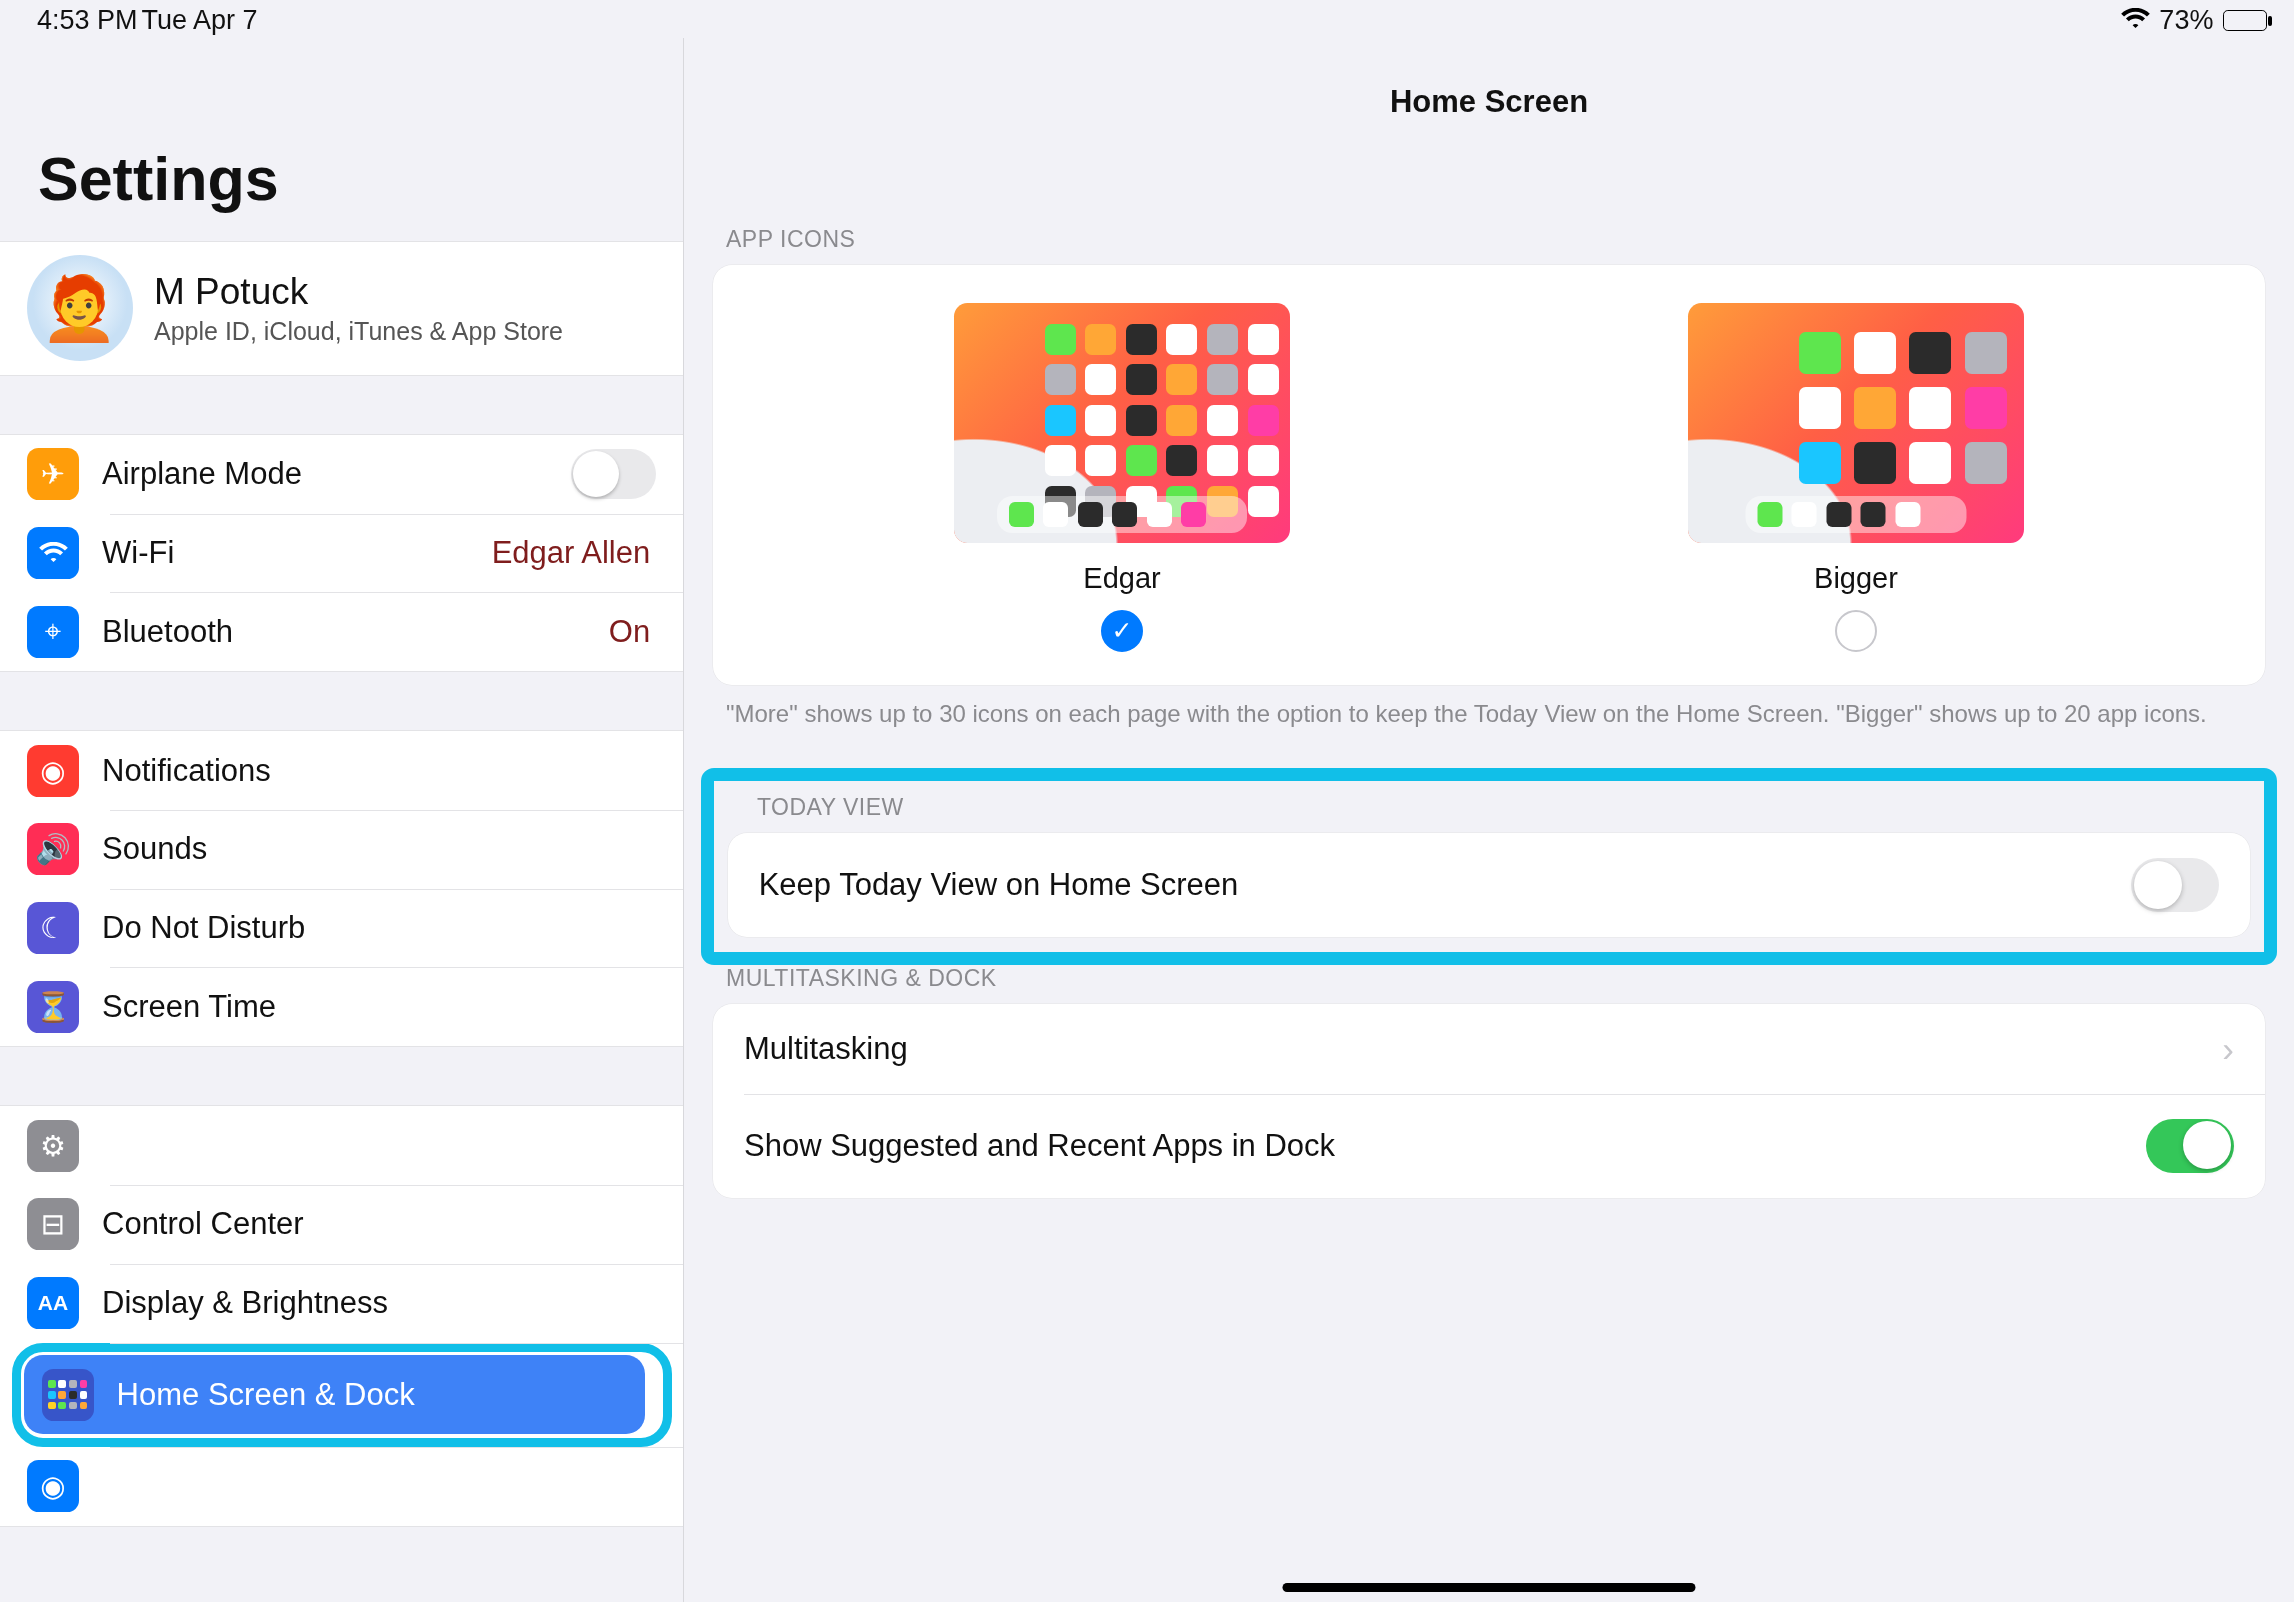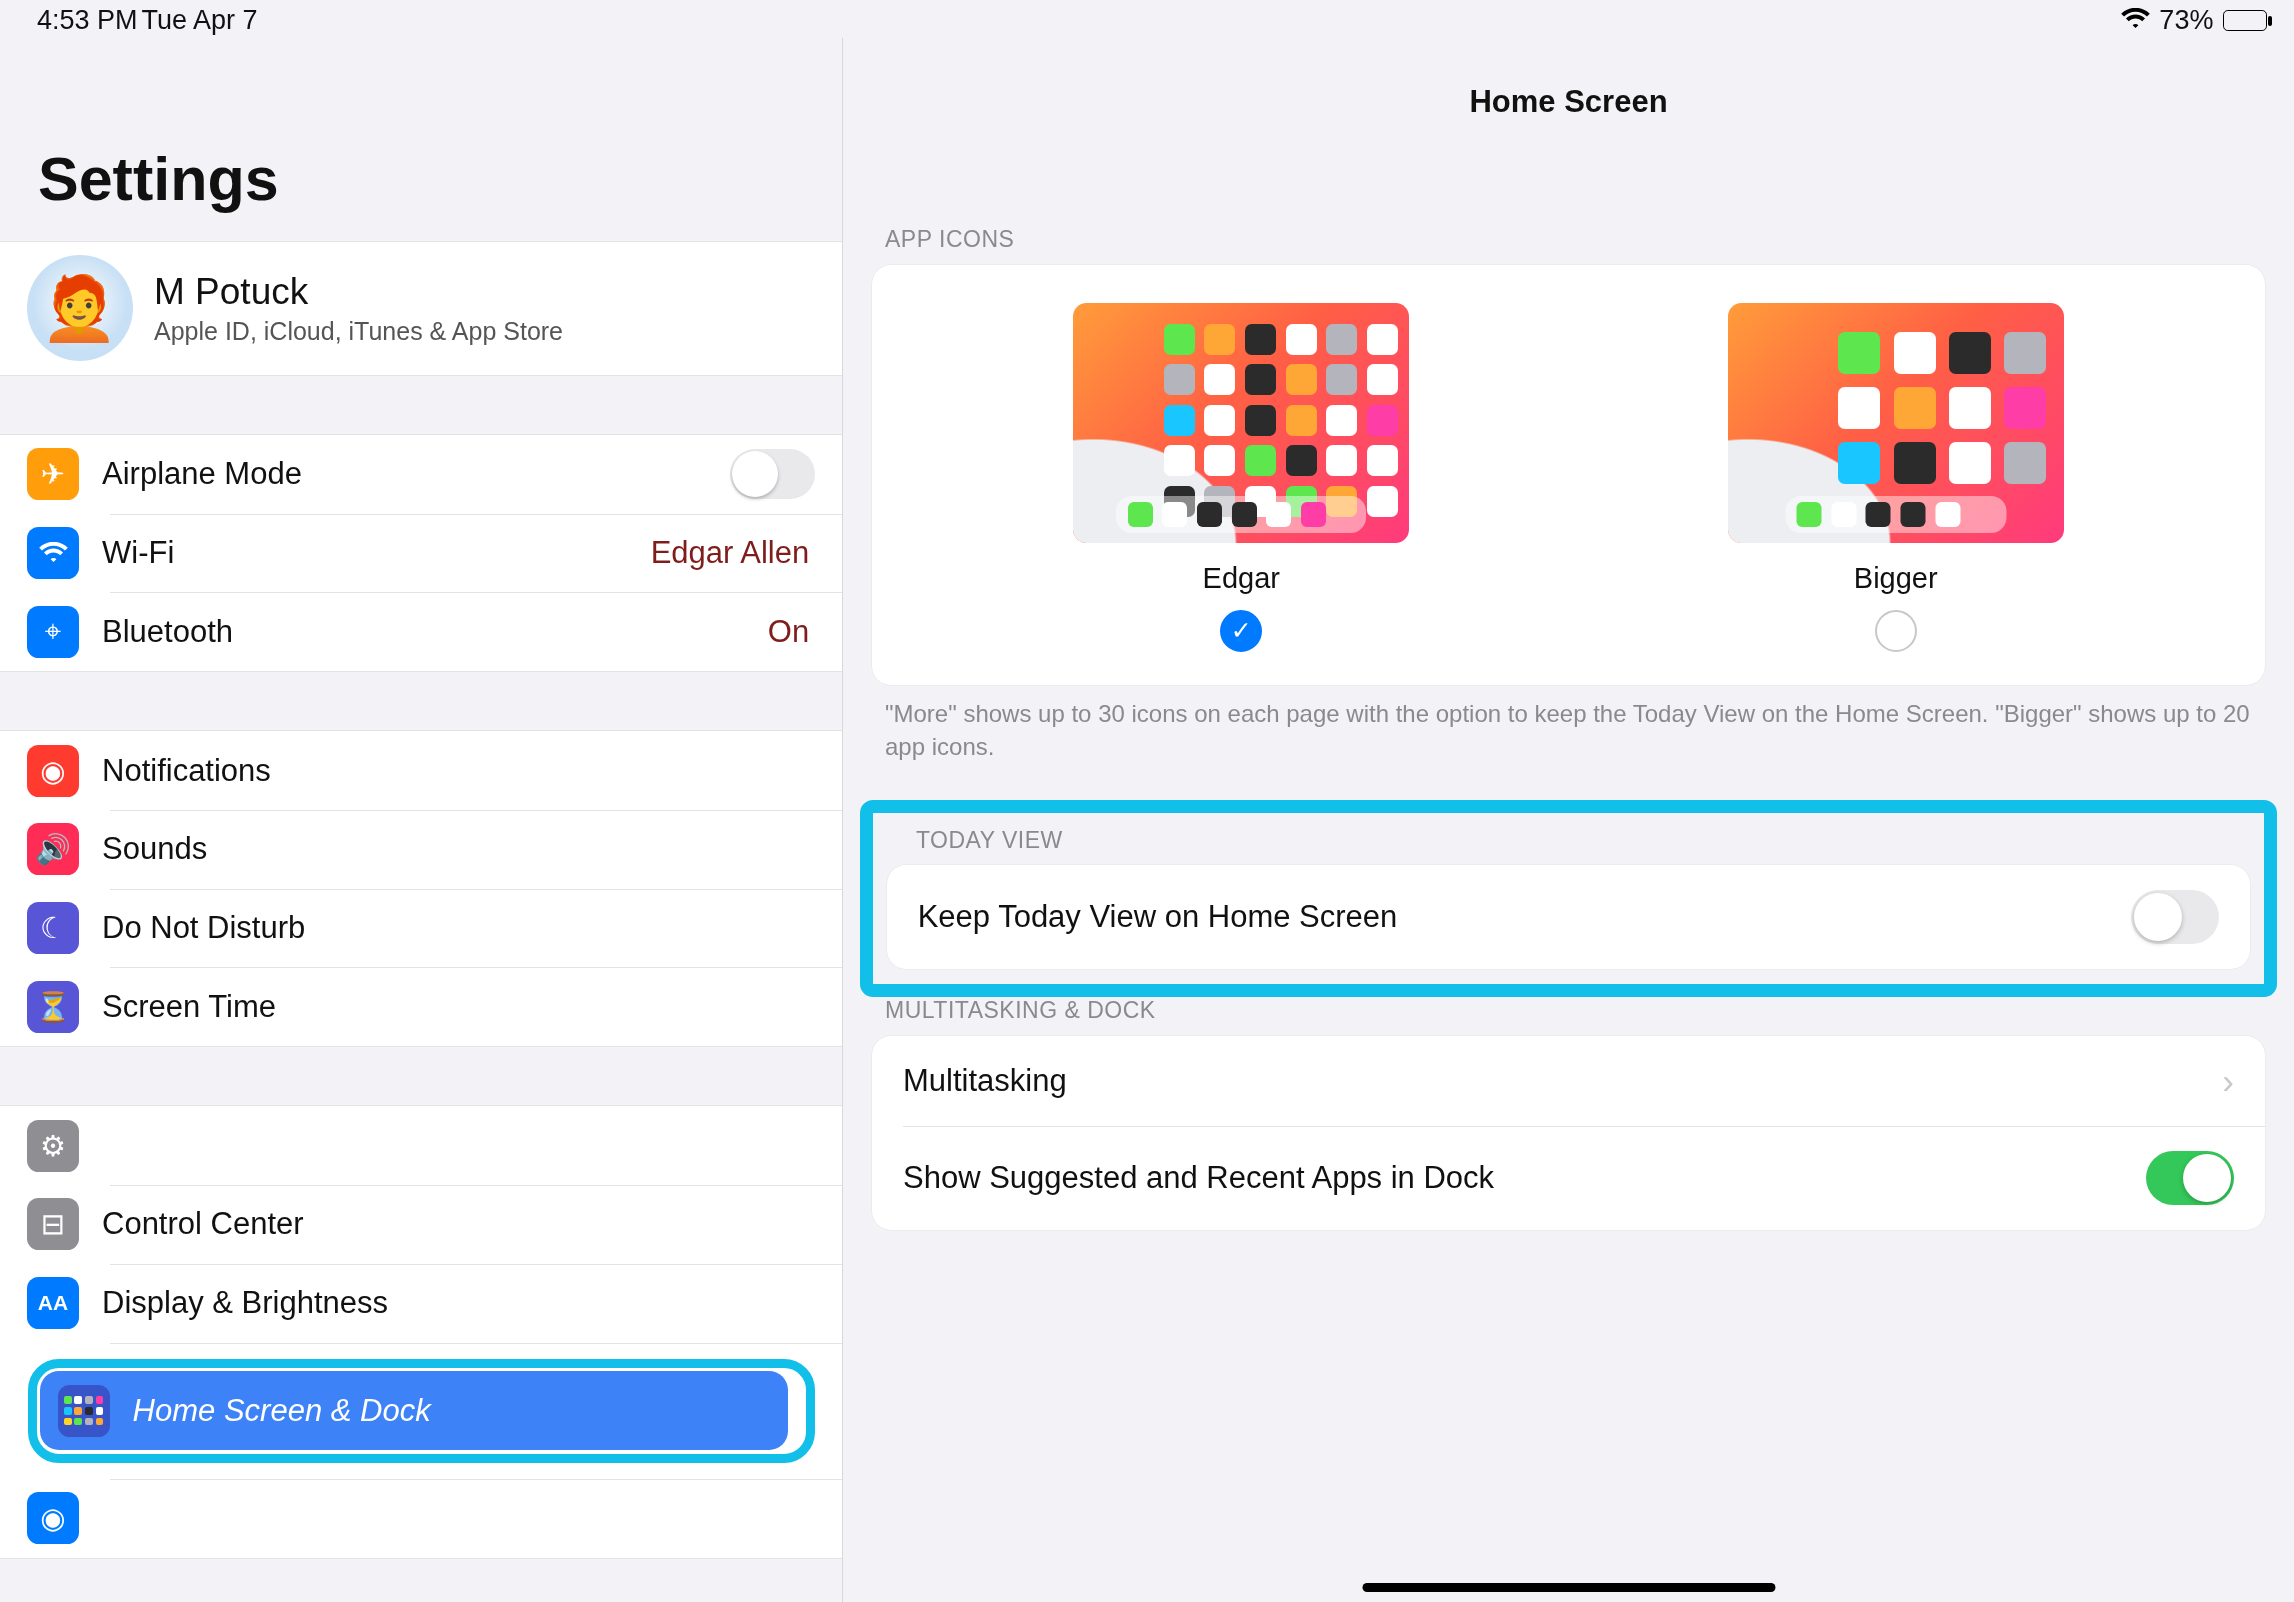--- a/index.html
+++ b/index.html
@@ -8,38 +8,38 @@
 
 
 .status-bar { height: 38px; display:flex; align-items:center; justify-content:space-between; padding:3.8px 27px 0 37px; font-size:27px; font-weight:500; }
 .status-right { display:flex; align-items:center; gap:9.6px; }
 .battery { width:44px; height:21px; border:1.9px solid #000; border-radius:4.8px; position:relative; display:inline-block; }
 .battery::after { content:""; position:absolute; right:-5.8px; top:4.8px; width:3.8px; height:9.6px; background:#000; border-radius:1.9px; }
 .battery-fill { height:100%; background:#000; border-radius:1.9px 0 0 1.9px; }
 
 
 .app { display:flex; height: calc(1602px - 38px); }
-.sidebar { width:843px; background:#f2f2f7; border-right:1px solid #d8d8dc; overflow:hidden; }
+.sidebar { width:684px; background:#f2f2f7; border-right:1px solid #d8d8dc; overflow:hidden; }
 .detail { flex:1; background:#f2f2f7; position:relative; }
 
 
 .sb-title { font-size:61px; font-weight:700; padding:106px 38px 27px; }
 .account-row { background:#fff; border-top:1px solid #e3e3e6; border-bottom:1px solid #e3e3e6; display:flex; align-items:center; padding:13.4px 27px; gap:21px; }
 .avatar { width:106px; height:106px; border-radius:53px; background:radial-gradient(circle at 50% 45%, #fff 0%, #c8e0f5 60%); display:flex; align-items:center; justify-content:center; }
 .avatar span { font-size:63px; }
 .acct-name { font-size:37px; font-weight:500; margin-bottom:3.8px; }
 .acct-sub  { font-size:25px; color:#555; }
 
 .sb-group { background:#fff; border-top:1px solid #e3e3e6; border-bottom:1px solid #e3e3e6; margin-top:58px; }
 .sb-item { display:flex; align-items:center; padding:13.4px 27px 13.4px 27px; gap:23px; position:relative; }
 .sb-item + .sb-item::before { content:""; position:absolute; top:0; left:110px; right:0; height:1px; background:#e3e3e6; }
 .sb-item .icon { width:52px; height:52px; border-radius:11.5px; display:flex; align-items:center; justify-content:center; color:#fff; font-size:29px; flex-shrink:0; }
 .sb-item .label { font-size:31px; flex:1; }
 .sb-item .value { font-size:31px; color:#7f1d1d; margin-right:5.8px; }
-.sb-item.highlight-wrap { padding:16px;font-style:italic; }
+.sb-item.highlight-wrap { padding:0; }
 .highlight { border:9.6px solid #11bfe8; border-radius:31px; padding:3.8px 17.3px 3.8px 3.8px; margin:0 11.5px; }
 
 .mini-switch { width:85px; height:50px; background:#e9e9eb; border-radius:25px; position:relative; }
 .mini-switch .knob { width:46px; height:46px; background:#fff; border-radius:23px; position:absolute; top:1.9px; left:1.9px; box-shadow:0 1.9px 3.8px rgba(0,0,0,.25); }
 
 .sb-item .grid-glyph { display:grid; grid-template-columns:repeat(4,7.7px); grid-template-rows:repeat(3,7.7px); gap:2.9px; }
 .grid-glyph span { width:7.7px; height:7.7px; border-radius:1.9px; }
 
 
 .detail-title { text-align:center; font-size:31px; font-weight:600; padding:46px 0 0; }

